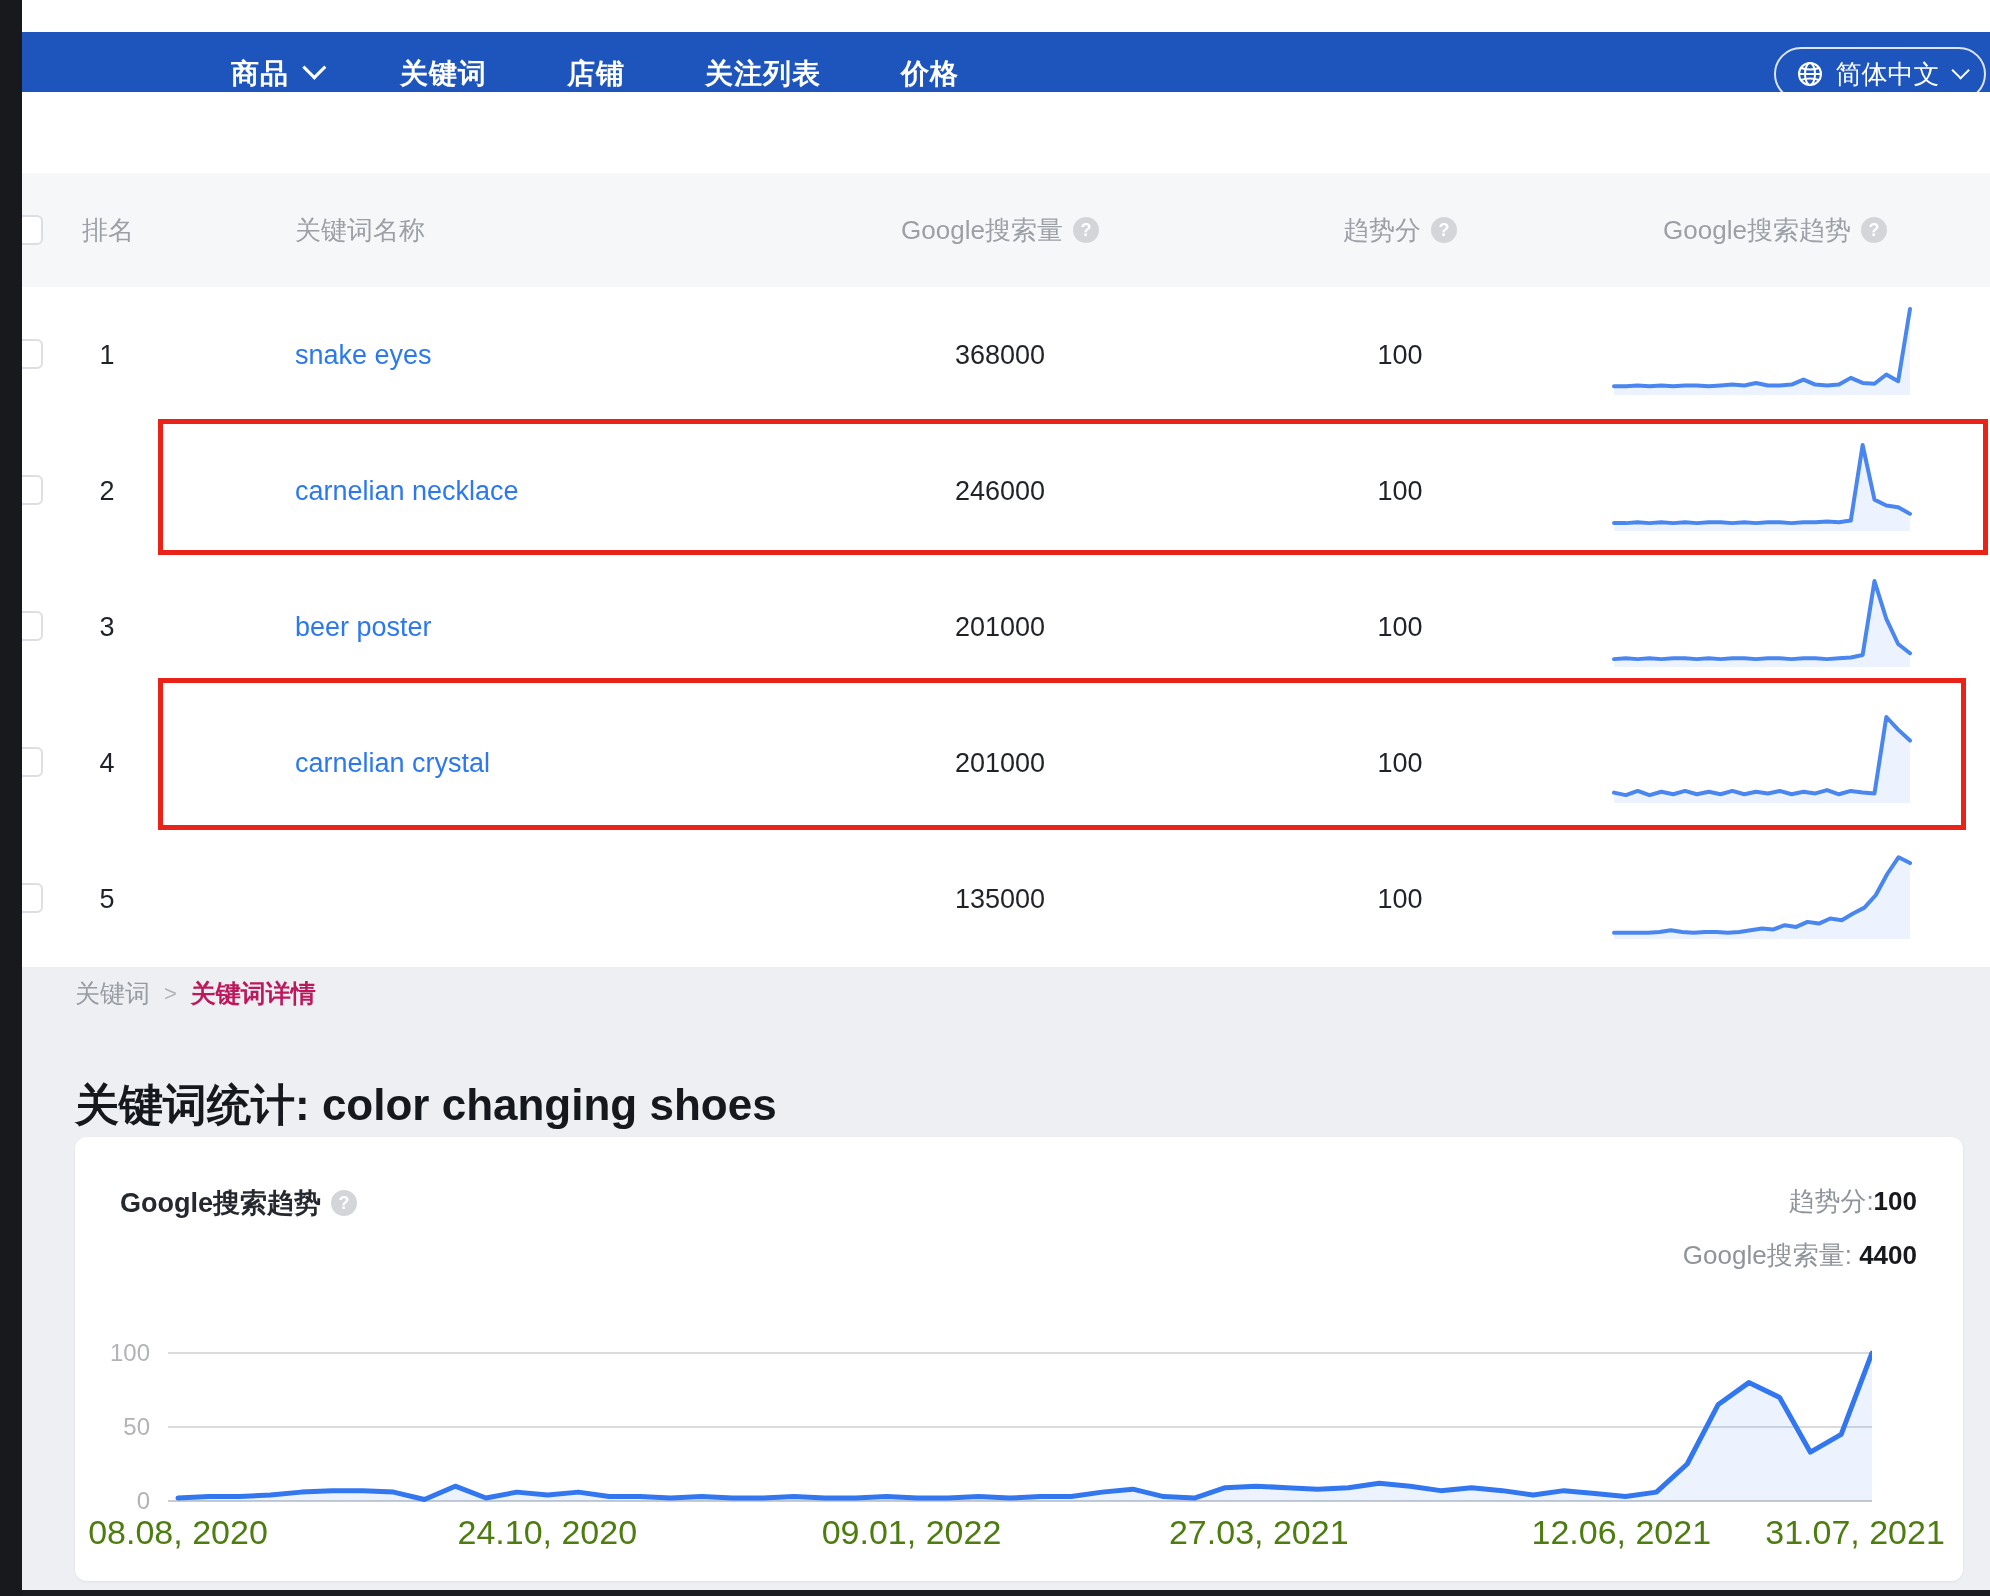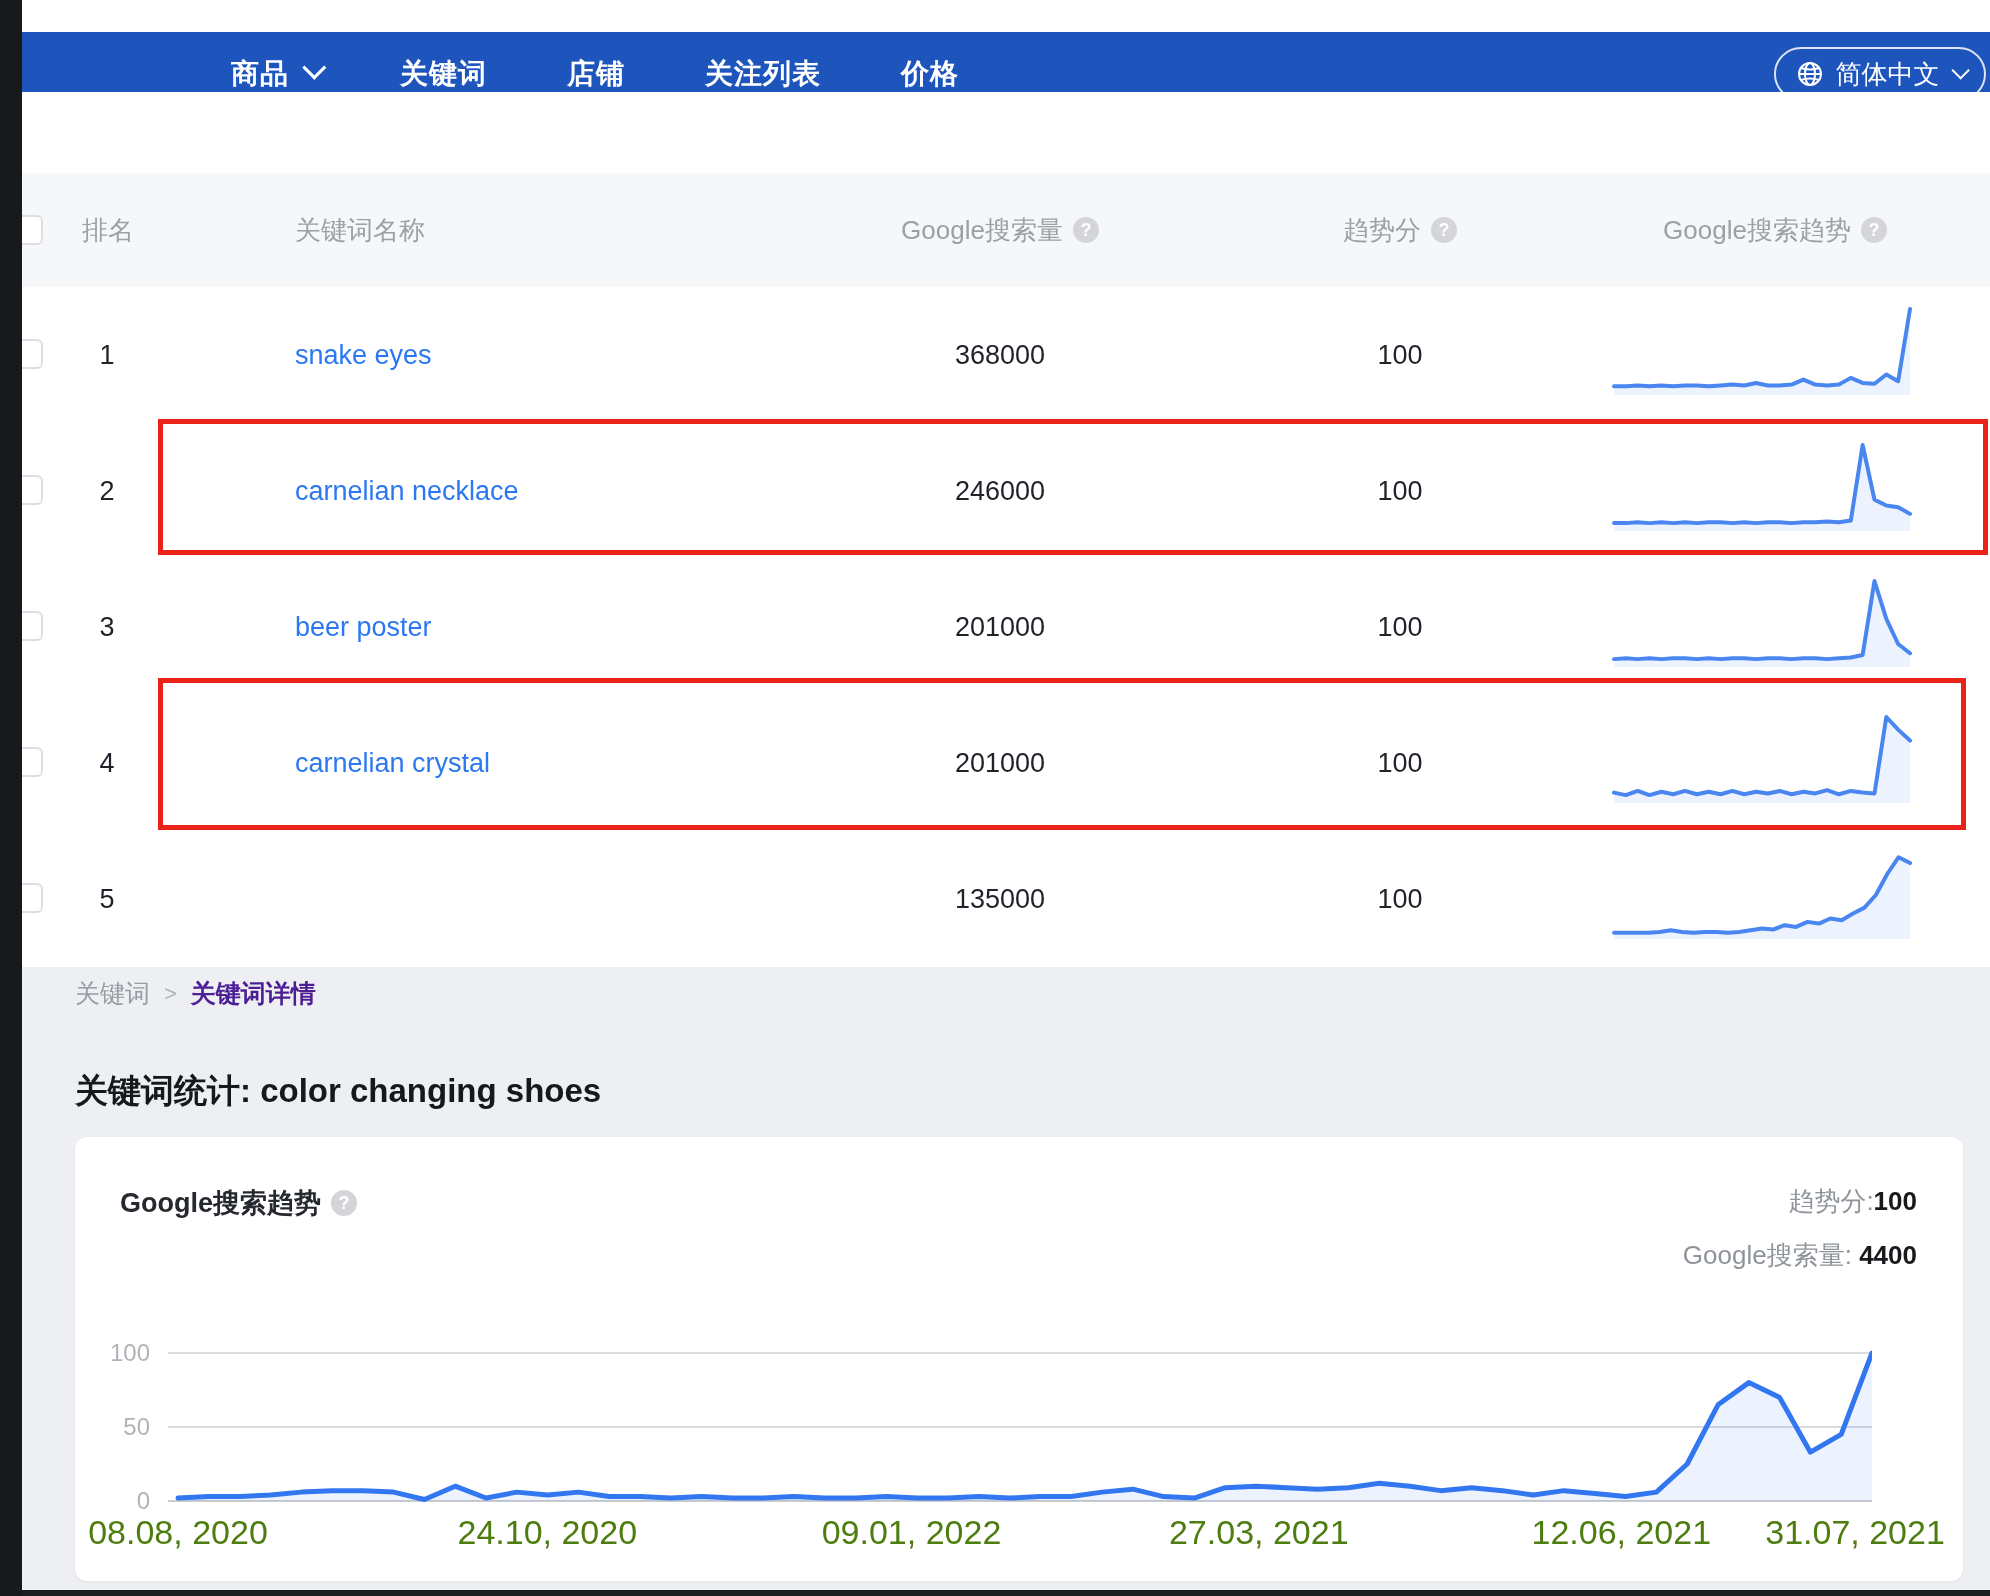--- a/index.html
+++ b/index.html
@@ -39,22 +39,22 @@
   
   .anno{position:absolute;border:5px solid #ea2318;z-index:40;pointer-events:none;}
   .anno-1{left:158px;top:419px;width:1820px;height:126px;}
   .anno-2{left:158px;top:678px;width:1798px;height:142px;}
 
   
   .lower{position:absolute;left:0;top:967px;width:1990px;height:629px;background:#edeff2;}
   .breadcrumb{position:absolute;left:75px;top:10px;font-size:25px;display:flex;gap:14px;align-items:center;}
   .bc-parent{color:#979ca4;cursor:pointer;}
   .bc-sep{color:#b0b4ba;font-size:22px;}
-  .bc-current{color:#4c1d95;font-weight:600;}
-  .section-title{position:absolute;left:75px;top:80px;font-size:33px;font-weight:700;color:#15181d;}
+  .bc-current{color:#be185d;font-weight:600;}
+  .section-title{position:absolute;left:75px;top:80px;font-size:44px;font-weight:700;color:#15181d;}
 
   .card{position:absolute;left:75px;top:170px;width:1888px;height:444px;background:#fff;border-radius:12px;box-shadow:0 1px 3px rgba(20,30,60,.06);}
   .card-title{position:absolute;left:45px;top:48px;font-size:27px;font-weight:700;color:#25282e;display:flex;align-items:center;}
   .metric{position:absolute;right:46px;font-size:26px;color:#8f949b;text-align:right;}
   .metric b{color:#17191d;font-weight:700;}
   .metric-1{top:47px;}
   .metric-2{top:101px;}
 
   .ylabel{position:absolute;left:0;width:75px;text-align:right;font-size:24px;color:#b0b3b8;height:26px;line-height:26px;}
   .yl-100{top:203px;} .yl-50{top:277px;} .yl-0{top:351px;}

